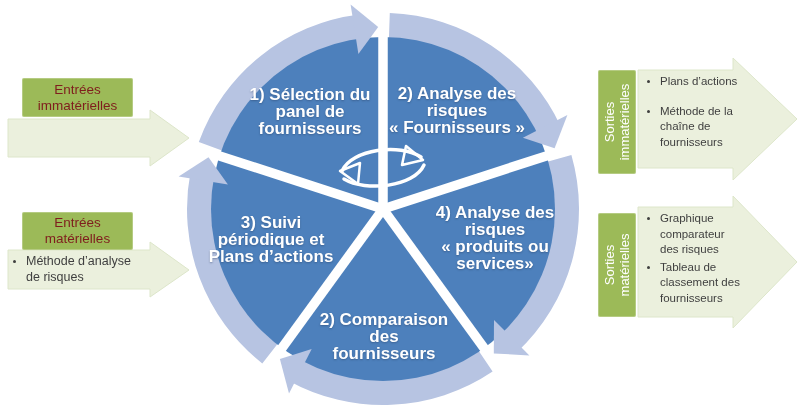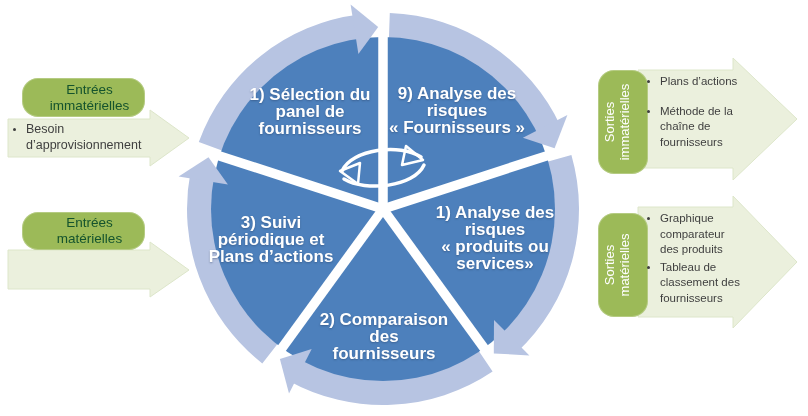--- a/index.html
+++ b/index.html
@@ -8,25 +8,24 @@
     font-family:"Liberation Sans", sans-serif;overflow:hidden;
   }
   #shapes{position:absolute;left:0;top:0;}
   .pre{white-space:pre-line;}
   .wheel-label{
     position:absolute;width:160px;transform:translate(-50%,-50%);
     text-align:center;color:#ffffff;font-weight:bold;font-size:17px;
     line-height:17px;text-shadow:0 1px 2px rgba(40,60,95,.45);
   }
   .green-box{
-    position:absolute;background:#9cba58;border-radius:16px;color:#14532d;
+    position:absolute;background:#9cba58;border-radius:2px;color:#7f1d1d;
     display:flex;align-items:center;justify-content:center;text-align:center;
     font-size:13.5px;line-height:16px;
     box-shadow:inset 0 0 0 1px rgba(255,255,255,.25);
-    padding-left:12px;
   }
   .vbox{
     position:absolute;display:flex;align-items:center;justify-content:center;
     text-align:center;color:#ffffff;font-size:13px;line-height:15px;
     transform:rotate(-90deg);
   }
   .bullets{position:absolute;margin:0;padding:0 0 0 14px;color:#3f3f3f;list-style:disc outside;}
   .bullets li{margin:0;padding:0;}
   .bullets.left-size{font-size:12.5px;line-height:16px;width:140px;}
   .bullets.right-size{font-size:11.5px;line-height:15.5px;width:92px;}
@@ -73,59 +72,59 @@
       <path d="M342,171 C352,149 400,143 421,157" stroke-width="3.5"></path>
       <path d="M406,146 L423,160 L402,165 Z" stroke-width="2.5" stroke-linejoin="round"></path>
       <path d="M424,165 C414,187 366,192 344,179" stroke-width="3.5"></path>
       <path d="M358,184 L340,171 L360,163 Z" stroke-width="2.5" stroke-linejoin="round"></path>
     </g>
   </svg>
 
   <div class="wheel-label pre" style="left:310px;top:111px;">1) Sélection du
 panel de
 fournisseurs</div>
-  <div class="wheel-label pre" style="left:457px;top:110px;">9) Analyse des
+  <div class="wheel-label pre" style="left:457px;top:110px;">2) Analyse des
 risques
 « Fournisseurs »</div>
-  <div class="wheel-label pre" style="left:495px;top:238px;">1) Analyse des
+  <div class="wheel-label pre" style="left:495px;top:238px;">4) Analyse des
 risques
 « produits ou
 services»</div>
   <div class="wheel-label pre" style="left:384px;top:336px;">2) Comparaison
 des
 fournisseurs</div>
   <div class="wheel-label pre" style="left:271px;top:239px;">3) Suivi
 périodique et
 Plans d’actions</div>
 
   <div class="green-box pre" style="left:22px;top:78px;width:111px;height:39px;">Entrées
 immatérielles</div>
-  <ul class="bullets left-size" style="left:12px;top:121px;">
-    <li class="pre">Besoin
-d’approvisionnement</li>
-  </ul>
 
   <div class="green-box pre" style="left:22px;top:212px;width:111px;height:38px;">Entrées
 matérielles</div>
+  <ul class="bullets left-size" style="left:12px;top:253px;">
+    <li class="pre">Méthode d’analyse
+de risques</li>
+  </ul>
 
   <div class="green-box" style="left:598px;top:70px;width:38px;height:104px;"></div>
   <div class="vbox pre" style="left:565px;top:103px;width:104px;height:38px;">Sorties
 immatérielles</div>
   <ul class="bullets right-size gap1" style="left:646px;top:74px;">
     <li class="pre">Plans d’actions</li>
     <li class="pre">Méthode de la
 chaîne de
 fournisseurs</li>
   </ul>
 
   <div class="green-box" style="left:598px;top:213px;width:38px;height:104px;"></div>
   <div class="vbox pre" style="left:565px;top:246px;width:104px;height:38px;">Sorties
 matérielles</div>
   <ul class="bullets right-size gap2" style="left:646px;top:211px;">
     <li class="pre">Graphique
 comparateur
-des produits</li>
+des risques</li>
     <li class="pre">Tableau de
 classement des
 fournisseurs</li>
   </ul>
 
 </div>
 
 </body></html>

